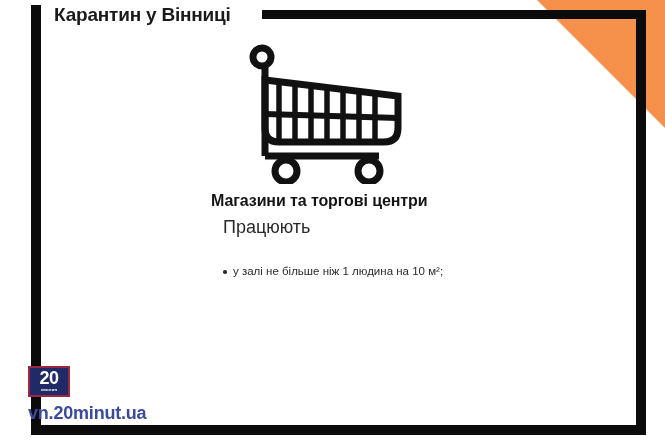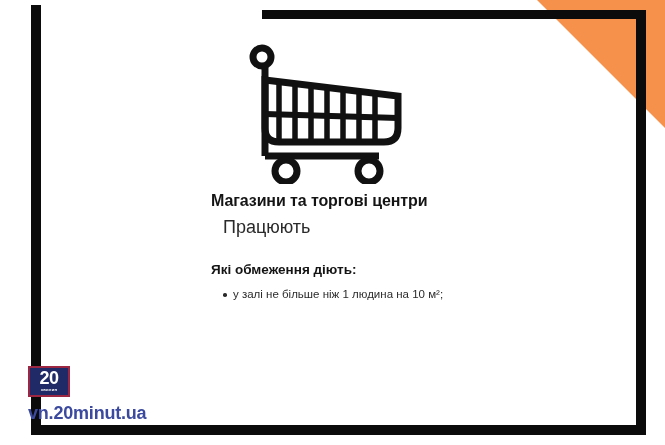--- a/index.html
+++ b/index.html
@@ -195,20 +195,21 @@
 
 <div id="canvas">
 
   <div class="orange-wedge"></div>
 
   <div class="frame-left"></div>
   <div class="frame-bottom"></div>
   <div class="frame-right"></div>
   <div class="frame-top"></div>
 
+  <div class="title">Карантин у Вінниці</div>
 
   <div class="cart-icon">
     <svg viewBox="0 0 172 140" xmlns="http://www.w3.org/2000/svg" aria-hidden="true">
       <g fill="none" stroke="#111111" stroke-width="7" stroke-linecap="butt" stroke-linejoin="miter">
 
         <circle cx="16" cy="13" r="9"></circle>
         <path d="M19 22 L19 34"></path>
 
         <path d="M19 34 L19 112"></path>
 
@@ -228,21 +229,20 @@
 
         <circle cx="40" cy="127" r="11"></circle>
         <circle cx="123" cy="127" r="11"></circle>
       </g>
     </svg>
   </div>
 
   <div class="content">
     <div class="shop-heading">Магазини та торгові центри</div>
     <div class="shop-status">Працюють</div>
-    <div class="restrict-heading">Які обмеження діють:</div>
     <ul class="restrict-list">
       <li>у залі не більше ніж 1 людина на 10 м²;</li>
     </ul>
   </div>
 
   <div class="logo-block">
     <div class="logo-mark">
       <span class="logo-20">20</span>
       <span class="logo-sub">хвилин</span>
     </div>

